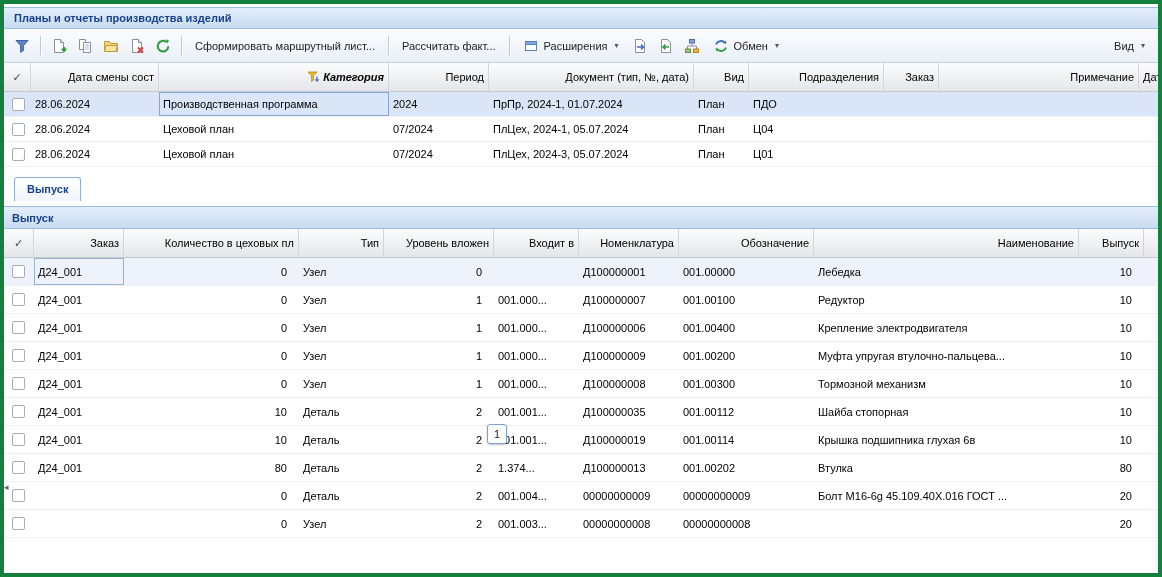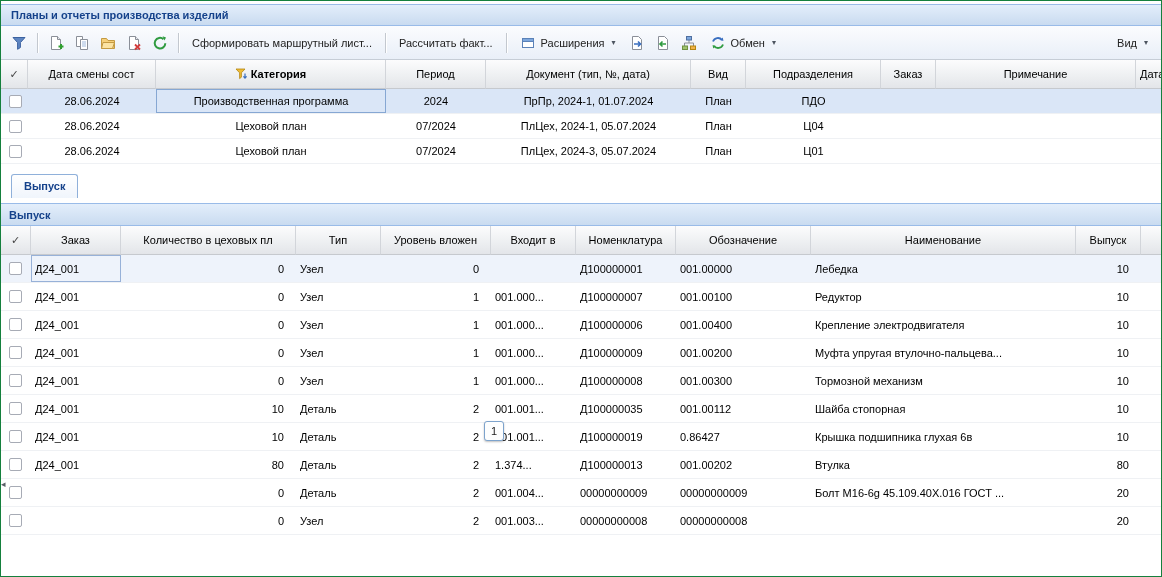--- a/index.html
+++ b/index.html
@@ -1,46 +1,46 @@
 <!DOCTYPE html>
 <html><head>
 <meta charset="utf-8">
 <style>
   * { box-sizing: border-box; margin: 0; padding: 0; }
   html,body { background:#fff; }
   body { font-family:"Liberation Sans", sans-serif; font-size:11px; color:#000; }
-  .app { position:relative; width:1162px; height:577px; overflow:hidden; background:#fff; border:1px solid #15803d; }
+  .app { position:relative; width:1162px; height:577px; overflow:hidden; background:#fff; border:4px solid #15803d; }
 
   
   .topgap { height:3px; background:#fff; }
   .titlebar { height:22px; line-height:21px; padding-left:10px;
     background:linear-gradient(#e3eefb,#c9dbf0); border:1px solid #99bbe8; border-left:none; border-right:none;
     color:#15428b; font-weight:bold; }
 
   
   .toolbar { height:34px; display:flex; align-items:center; padding:4px 6px; gap:2px;
     background:linear-gradient(#fbfcfe,#e9eff8); border-bottom:1px solid #c6cdd6; }
   .ibtn { width:24px; height:24px; display:inline-flex; align-items:center; justify-content:center; border-radius:3px; cursor:default; }
   .tsep { width:1px; height:20px; background:#c3c8cf; box-shadow:1px 0 0 #fff; margin:0 4px; }
   .tbtn { display:inline-flex; align-items:center; gap:5px; height:24px; padding:0 7px; border:none; background:transparent;
     font-family:"Liberation Sans", sans-serif; font-size:11px; color:#222; border-radius:3px; white-space:nowrap; }
   .tbtn.disabled { color:#9aa0a8; }
   .arr { font-size:8px; color:#4d5560; margin-left:2px; }
   .push-right { margin-left:auto; }
 
   
   table { border-collapse:separate; border-spacing:0; table-layout:fixed; width:1162px; }
-  th { height:29px; padding:0 4px; text-align:center; font-weight:normal; overflow:hidden; white-space:nowrap;
+  th { height:29px; padding:0 4px; text-align:right; font-weight:normal; overflow:hidden; white-space:nowrap;
     background:linear-gradient(#fcfcfd,#eef0f2 55%,#e3e5e9); border-right:1px solid #d2d5da; border-bottom:1px solid #c6c9ce; }
   th.check-h { text-align:center; color:#444; }
-  th.cat { font-weight:bold; }
+  th.cat { font-weight:bold; font-style:italic; }
   th .hlabel { vertical-align:middle; }
   th svg { vertical-align:middle; margin-right:3px; }
   td { padding:0 4px; overflow:hidden; white-space:nowrap; border-bottom:1px solid #eff1f4; background:#fff; }
-  .upper td { height:25px;text-align:center; }
+  .upper td { height:25px; }
   .lower td { height:28px; }
   td.r { text-align:right; padding-right:12px; }
   td.check-c { text-align:left; }
   .cb { display:inline-block; width:13px; height:13px; background:#fff; border:1px solid #a7abb5; border-radius:2px; margin-left:4px; vertical-align:middle; }
   .upper tr.sel td { background:#dae6f7; }
   .upper td.selcell { background:#c3d6ee; box-shadow:inset 0 0 0 1px #86a7d3; }
   .lower tr.sel td { background:#eef3fb; }
   .lower td.selcell { background:#d6e3f5; box-shadow:inset 0 0 0 1px #97b1d8; }
 
   .gap-v8 { height:8px; background:#fff; }
@@ -356,21 +356,21 @@
           <td></td>
         </tr>
         <tr>
           <td class="check-c"><span class="cb"></span></td>
           <td>Д24_001</td>
           <td class="r">10</td>
           <td>Деталь</td>
           <td class="r">2</td>
           <td>001.001...</td>
           <td>Д100000019</td>
-          <td>0.86427</td>
+          <td>001.00114</td>
           <td>Крышка подшипника глухая 6в</td>
           <td class="r">10</td>
           <td></td>
         </tr>
         <tr>
           <td class="check-c"><span class="cb"></span></td>
           <td>Д24_001</td>
           <td class="r">80</td>
           <td>Деталь</td>
           <td class="r">2</td>

